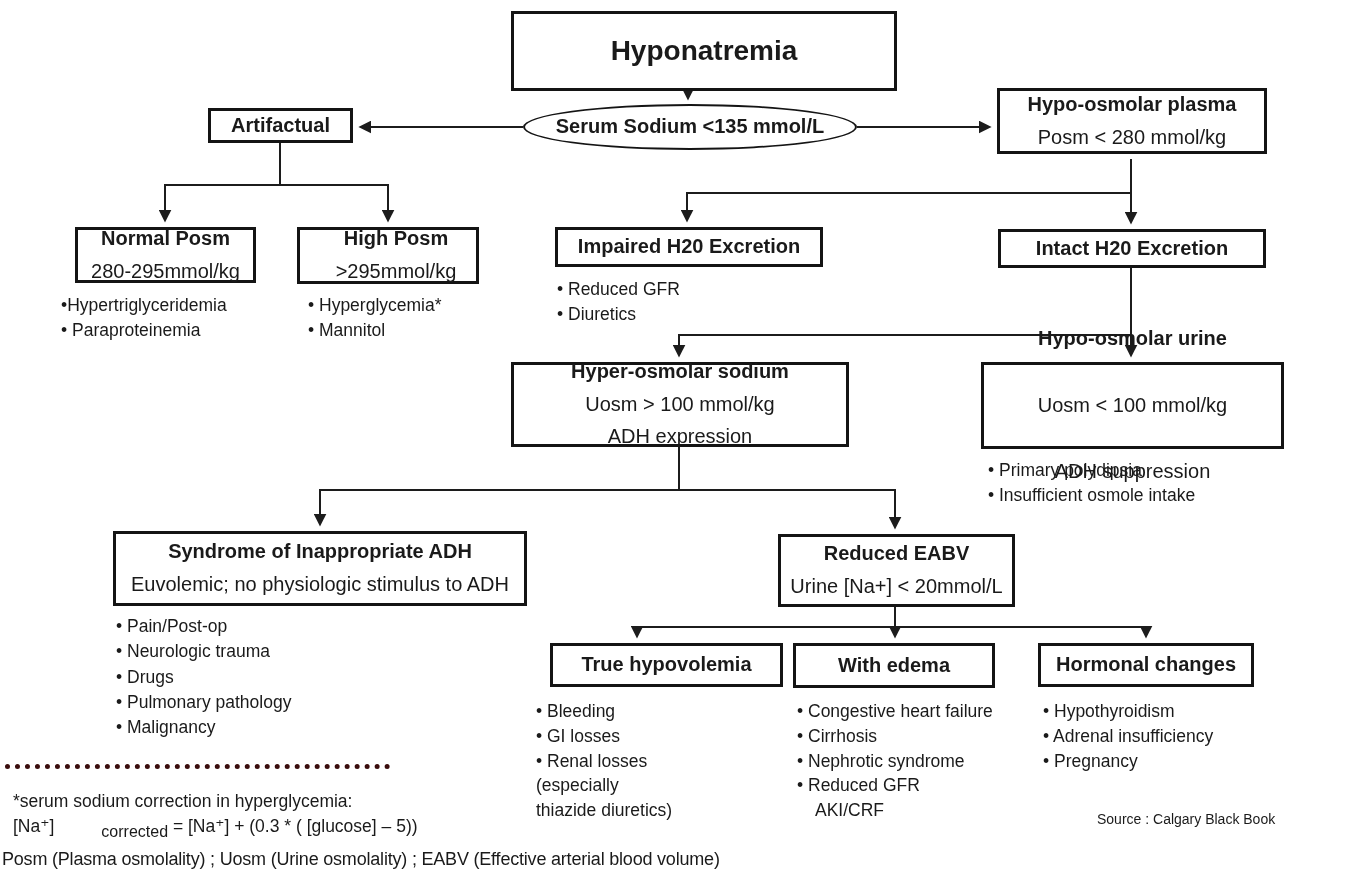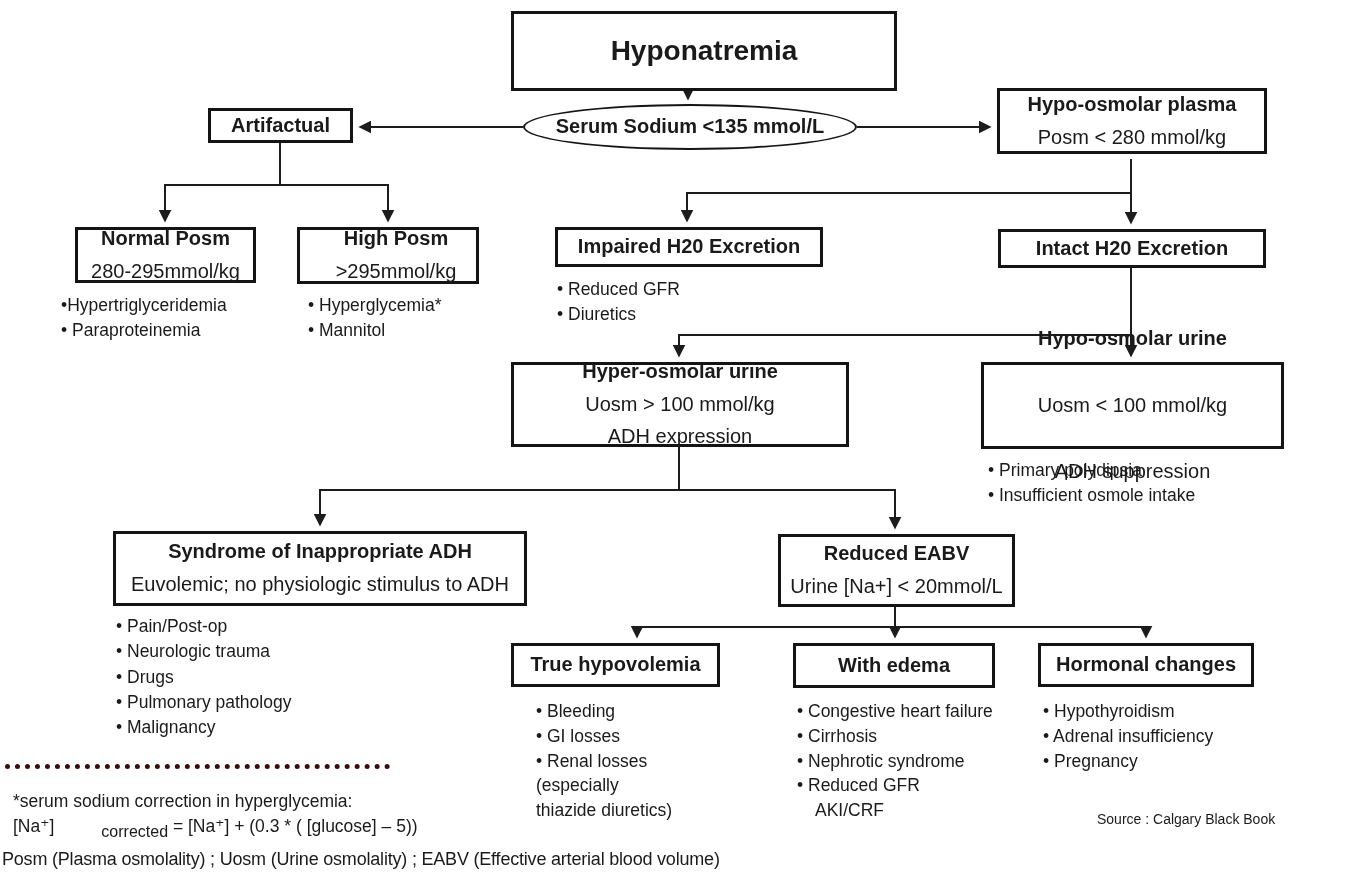--- a/index.html
+++ b/index.html
@@ -21,21 +21,21 @@
   #box-artifactual{left:208px;top:108px;width:145px;height:35px;}
   #box-normal-posm{left:75px;top:227px;width:181px;height:56px;}
   #box-high-posm{left:297px;top:227px;width:182px;height:57px;padding-left:16px;}
   #box-hypo-plasma{left:997px;top:88px;width:270px;height:66px;}
   #box-impaired{left:555px;top:227px;width:268px;height:40px;}
   #box-intact{left:998px;top:229px;width:268px;height:39px;}
   #box-hyper-urine{left:511px;top:362px;width:338px;height:85px;}
   #box-hypo-urine{left:981px;top:362px;width:303px;height:87px;gap:34px;}
   #box-siadh{left:113px;top:531px;width:414px;height:75px;}
   #box-eabv{left:778px;top:534px;width:237px;height:73px;}
-  #box-true-hypo{left:511px;top:643px;width:209px;height:44px;}
+  #box-true-hypo{left:550px;top:643px;width:233px;height:44px;}
   #box-edema{left:793px;top:643px;width:202px;height:45px;}
   #box-hormonal{left:1038px;top:643px;width:216px;height:44px;}
   .bullets{position:absolute;font-size:17.5px;line-height:25px;white-space:nowrap;}
   #list-normal{left:61px;top:293px;}
   #list-high{left:308px;top:293px;}
   #list-impaired{left:557px;top:277px;line-height:24.5px;}
   #list-hypo-urine{left:988px;top:458px;}
   #list-siadh{left:116px;top:614px;line-height:25.3px;}
   #list-true{left:536px;top:699px;line-height:24.8px;}
   #list-edema{left:797px;top:699px;line-height:24.8px;}
@@ -128,21 +128,21 @@
   <div class="bullets" id="list-impaired">
     <div>• Reduced GFR</div>
     <div>• Diuretics</div>
   </div>
 
   <div class="node" id="box-intact">
     <div class="nt">Intact H20 Excretion</div>
   </div>
 
   <div class="node" id="box-hyper-urine">
-    <div class="nt">Hyper-osmolar urine</div>
+    <div class="nt">Hyper-osmolar sodium</div>
     <div class="ns">Uosm &gt; 100 mmol/kg</div>
     <div class="ns">ADH expression</div>
   </div>
 
   <div class="node" id="box-hypo-urine">
     <div class="nt">Hypo-osmolar urine</div>
     <div class="ns">Uosm &lt; 100 mmol/kg</div>
     <div class="ns">ADH suppression</div>
   </div>
 

